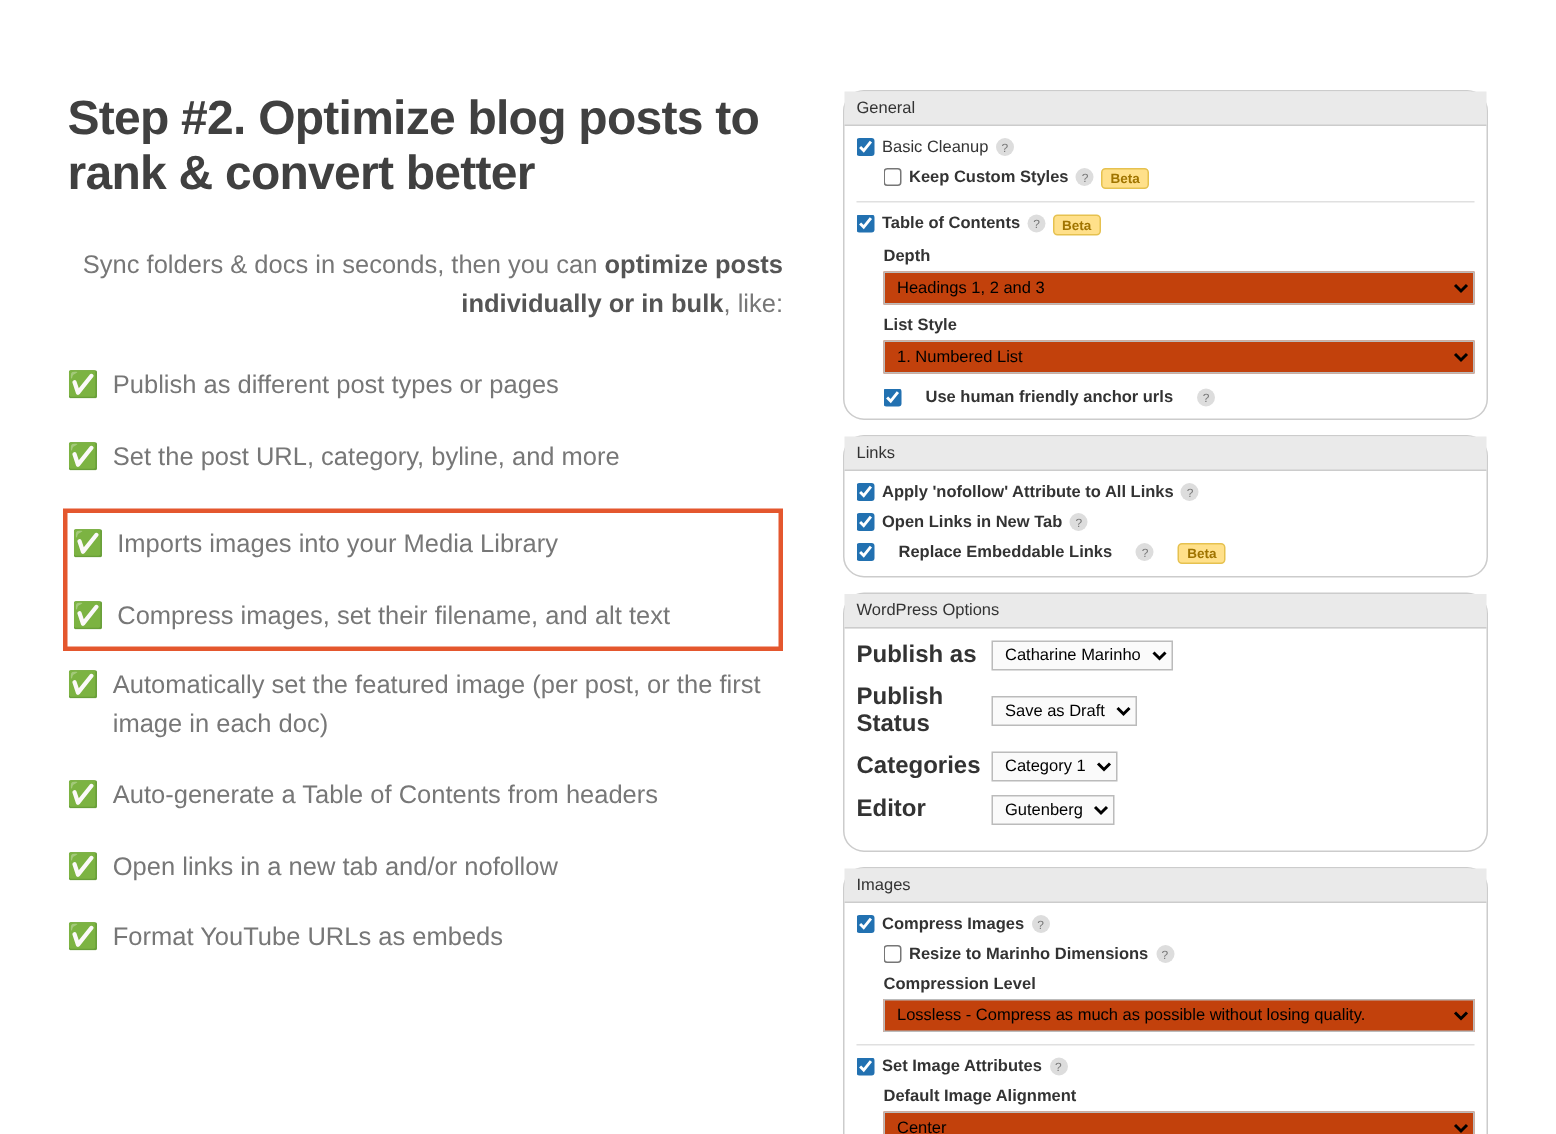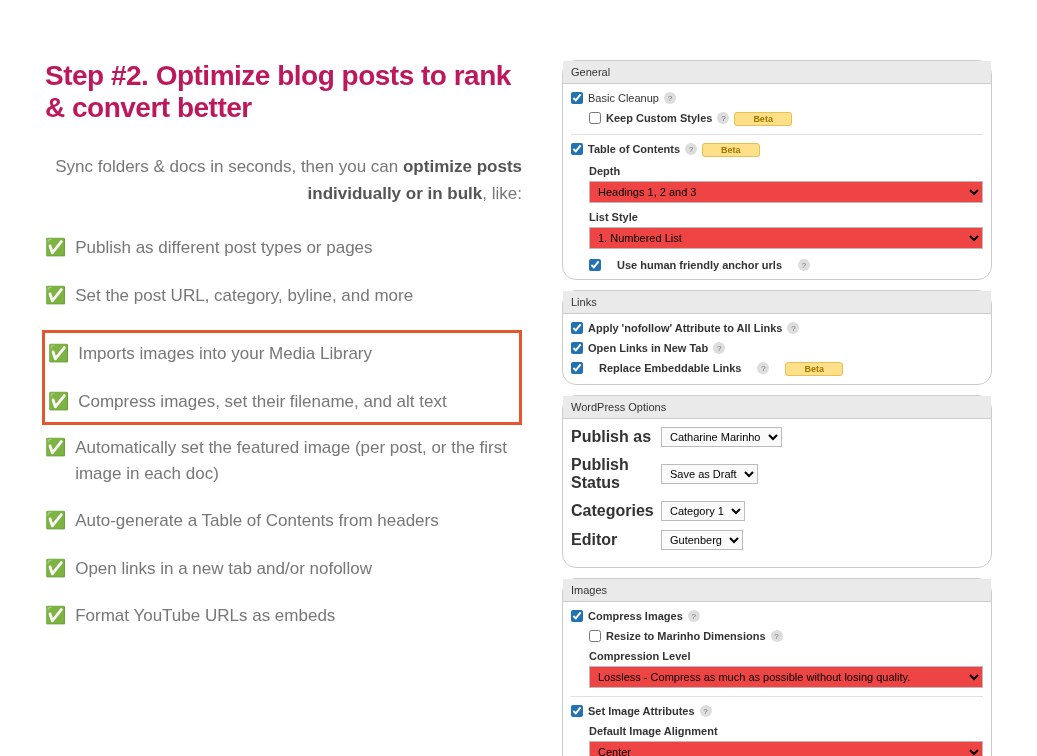--- a/index.html
+++ b/index.html
@@ -1,42 +1,42 @@
 <!DOCTYPE html>
 <html><head>
 <meta charset="utf-8">
 <style>
 * { margin: 0; padding: 0; box-sizing: border-box; }
 body { font-family: -apple-system, BlinkMacSystemFont, "Segoe UI", Helvetica, Arial, sans-serif; background: #fff; color: #333; }
 .container { display: flex; padding: 60px 45px; gap: 40px; }
 .left-col { flex: 1; max-width: 480px; }
 .right-col { width: 430px; }
-.heading { font-size: 28px; font-weight: 700; color: #be185d; line-height: 1.15; margin-bottom: 30px; letter-spacing: -0.5px; }
+.heading { font-size: 32px; font-weight: 700; color: #404040; line-height: 1.15; margin-bottom: 30px; letter-spacing: -0.5px; }
 .subtext { font-size: 17px; color: #777; line-height: 1.55; margin-bottom: 28px; text-align: right; }
 .subtext .bold { font-weight: 700; color: #555; }
 .check-list { list-style: none; }
 .check-list li { font-size: 17px; color: #777; line-height: 1.5; margin-bottom: 22px; display: flex; align-items: flex-start; gap: 9px; }
 .check-icon { color: #2ecc71; font-size: 17px; flex-shrink: 0; line-height: 1.5; }
 .highlight-box { border: 3px solid #e4572e; padding: 8px 8px 8px 0; margin-left: -3px; margin-bottom: 10px; }
 .highlight-box li { margin-bottom: 22px; margin-left: 3px; }
 .highlight-box li:last-child { margin-bottom: 0; }
 
 .panel { border: 1px solid #ccc; border-radius: 14px; margin-bottom: 10px; background: #fff; font-size: 11px; }
 .panel-header { background: #eaeaea; border-bottom: 1px solid #ccc; padding: 5px 8px; font-size: 11px; color: #333; }
 .panel-body { padding: 8px; }
 .row { display: flex; gap: 5px; margin-bottom: 8px; flex-wrap: wrap; }
 .row:last-child { margin-bottom: 0; gap: 16px; }
 .row label { font-size: 11px; }
 .row .bold { font-weight: 700; }
-.beta { display: inline-block; background: #ffe08a; color: #a07400; border: 1px solid #e6c14f; border-radius: 3px; font-size: 9px; padding: 1px 18px; font-weight: 600; }
+.beta { display: inline-block; background: #ffe08a; color: #a07400; border: 1px solid #e6c14f; border-radius: 3px; font-size: 9px; padding: 1px 5px; font-weight: 600; }
 .help { display: inline-flex; align-items: center; justify-content: center; width: 12px; height: 12px; border-radius: 50%; background: #ddd; color: #777; font-size: 8px; }
 input[type=checkbox] { accent-color: #2271b1; width: 12px; height: 12px; }
 .indent { margin-left: 18px; }
 .field-label { font-weight: 700; font-size: 11px; margin-bottom: 4px; display: block; }
-.wide-select { width: 100%; font-size: 11px; padding: 3px 4px; border: 1px solid #bbb; background: #ef4444; }
+.wide-select { width: 100%; font-size: 11px; padding: 3px 4px; border: 1px solid #bbb; background: #c2410c; }
 .small-select { font-size: 11px; padding: 2px 4px; border: 1px solid #bbb; background: #fafafa; }
 .opt-row { display: flex; align-items: center; margin-bottom: 9px; }
 .opt-row .lbl { width: 90px; font-weight: 700; font-size: 16px; }
 hr.sep { border: none; border-top: 1px solid #e0e0e0; margin: 8px 0; }
 </style>
 </head>
 <body>
 
 <div class="container">
   <div class="left-col">

